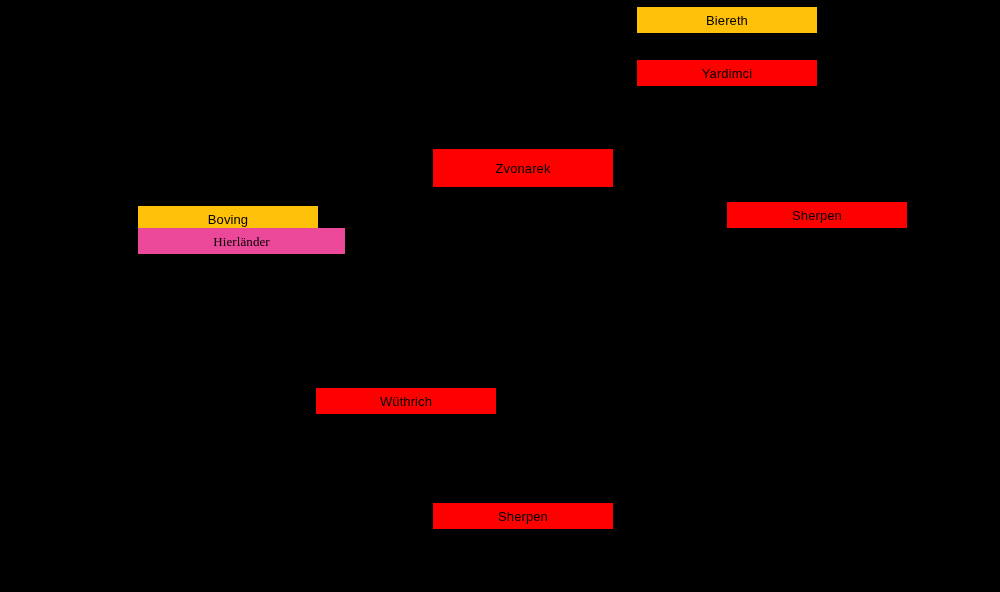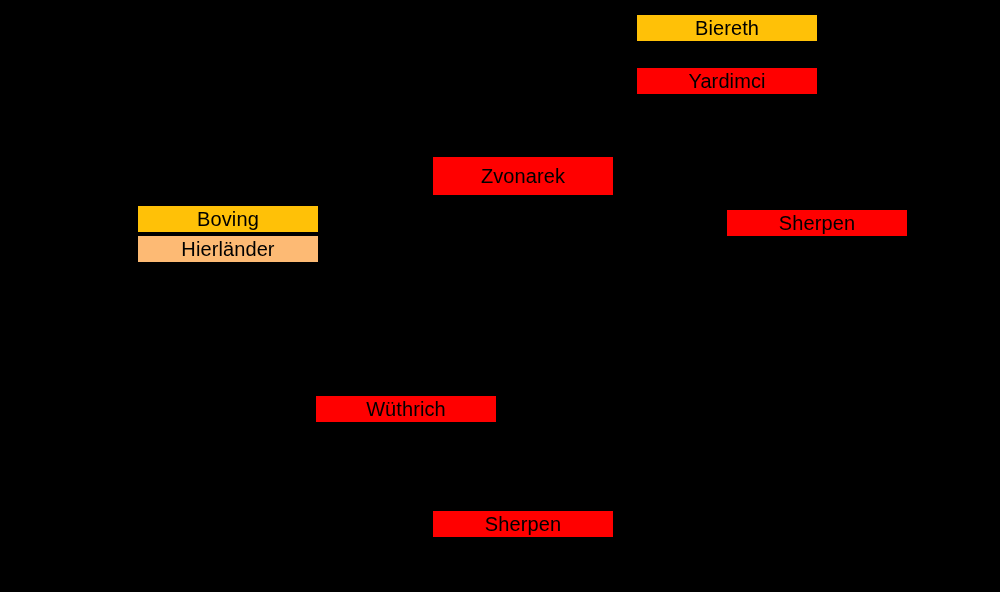--- a/index.html
+++ b/index.html
@@ -18,53 +18,52 @@
   }
   .label-bar {
     position: absolute;
     box-sizing: border-box;
     display: flex;
     align-items: center;
     justify-content: center;
     height: 26px;
     width: 180px;
     color: #000000;
-    font-size: 20px;
+    font-size: 13px;
     font-weight: 400;
     line-height: 1;
     letter-spacing: 0.1px;
     white-space: nowrap;
     user-select: none;
-    margin-top: 8px;
   }
   .label-bar .bar-text {
     display: block;
     transform: translateY(-0.5px);
   }
 </style>
 </head>
 <body>
 
 <div id="canvas" style="width: 1000px; height: 592px; background: rgb(0, 0, 0);">
     <div class="label-bar" style="left: 637px; top: 7px; width: 180px; height: 26px; background: rgb(255, 193, 7);">
       <span class="bar-text">Biereth</span>
     </div>
     <div class="label-bar" style="left: 637px; top: 60px; width: 180px; height: 26px; background: rgb(255, 0, 0);">
       <span class="bar-text">Yardimci</span>
     </div>
     <div class="label-bar" style="left: 433px; top: 149px; width: 180px; height: 38px; background: rgb(255, 0, 0);">
       <span class="bar-text">Zvonarek</span>
     </div>
-    <div class="label-bar" style="left: 138px; top: 198px; width: 180px; height: 26px; background: rgb(255, 193, 7);">
+    <div class="label-bar" style="left: 138px; top: 206px; width: 180px; height: 26px; background: rgb(255, 193, 7);">
       <span class="bar-text">Boving</span>
     </div>
     <div class="label-bar" style="left: 727px; top: 202px; width: 180px; height: 26px; background: rgb(255, 0, 0);">
       <span class="bar-text">Sherpen</span>
     </div>
-    <div class="label-bar" style="left: 138px; top: 228px; width: 180px; height: 26px; background: #fdba74;">
+    <div class="label-bar" style="left: 138px; top: 228px; width: 207px; height: 26px; background: #ec4899; font-family: Liberation Serif, serif;">
       <span class="bar-text">Hierländer</span>
     </div>
     <div class="label-bar" style="left: 433px; top: 503px; width: 180px; height: 26px; background: rgb(255, 0, 0);">
       <span class="bar-text">Sherpen</span>
     </div>
     <div class="label-bar" style="left: 316px; top: 388px; width: 180px; height: 26px; background: rgb(255, 0, 0);">
       <span class="bar-text">Wüthrich</span>
     </div>
   </div>
 

